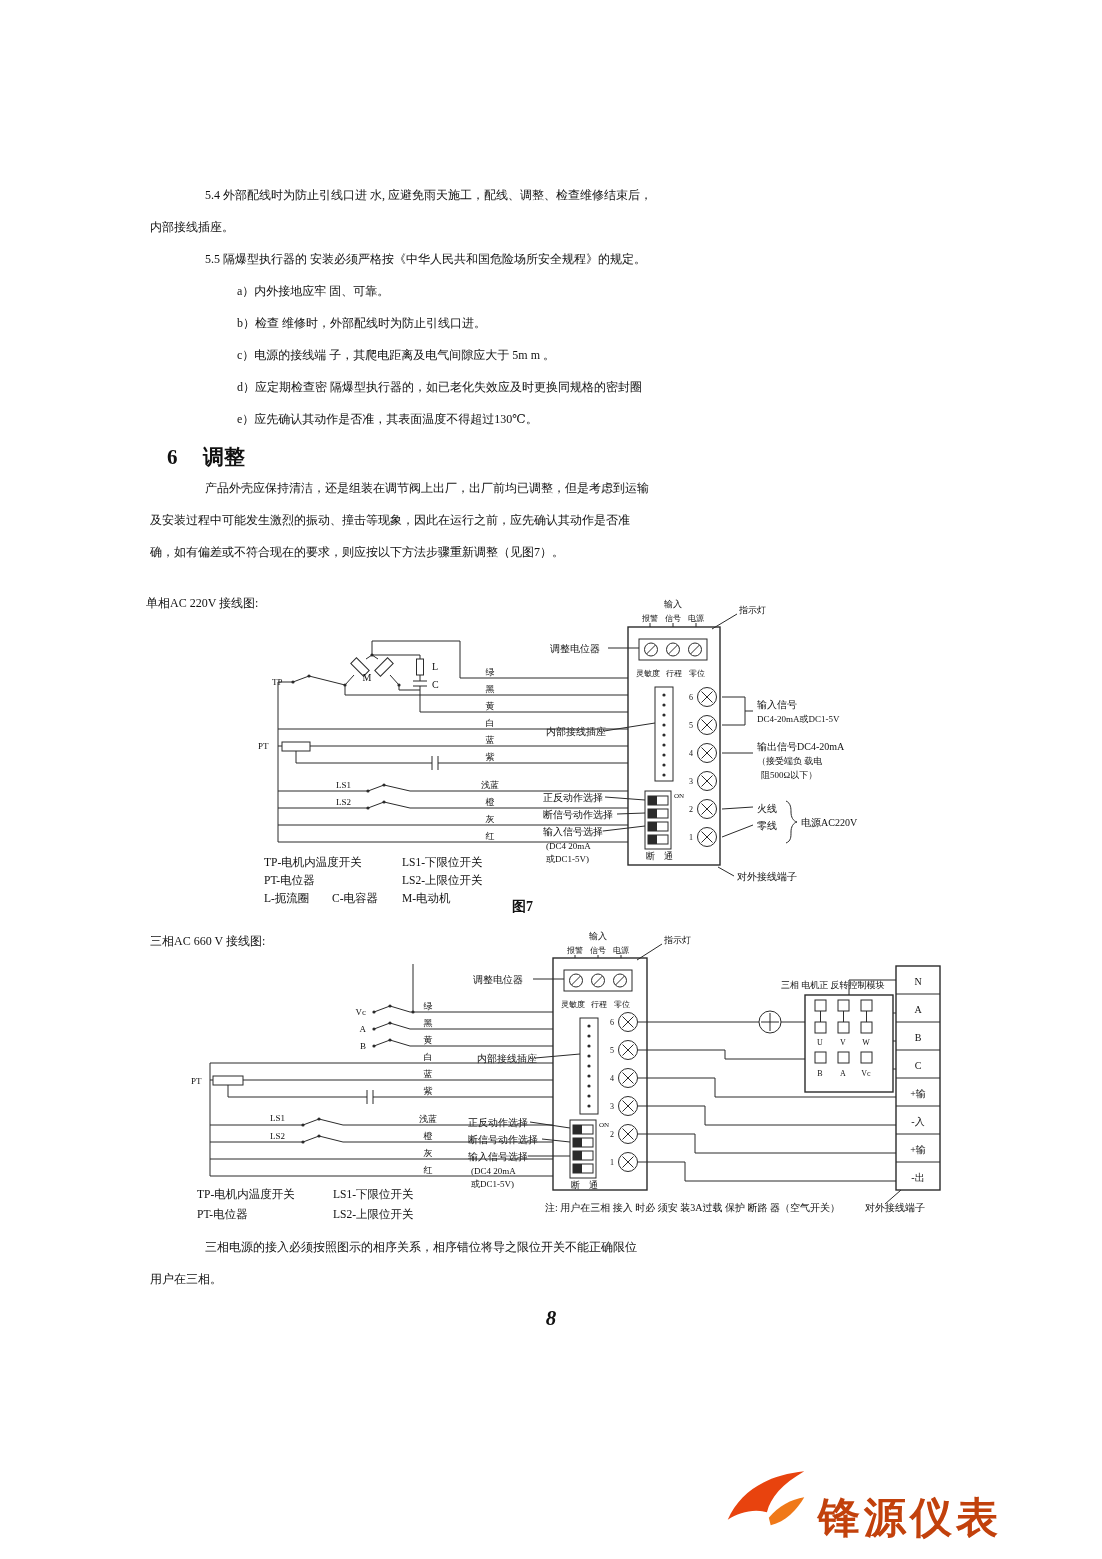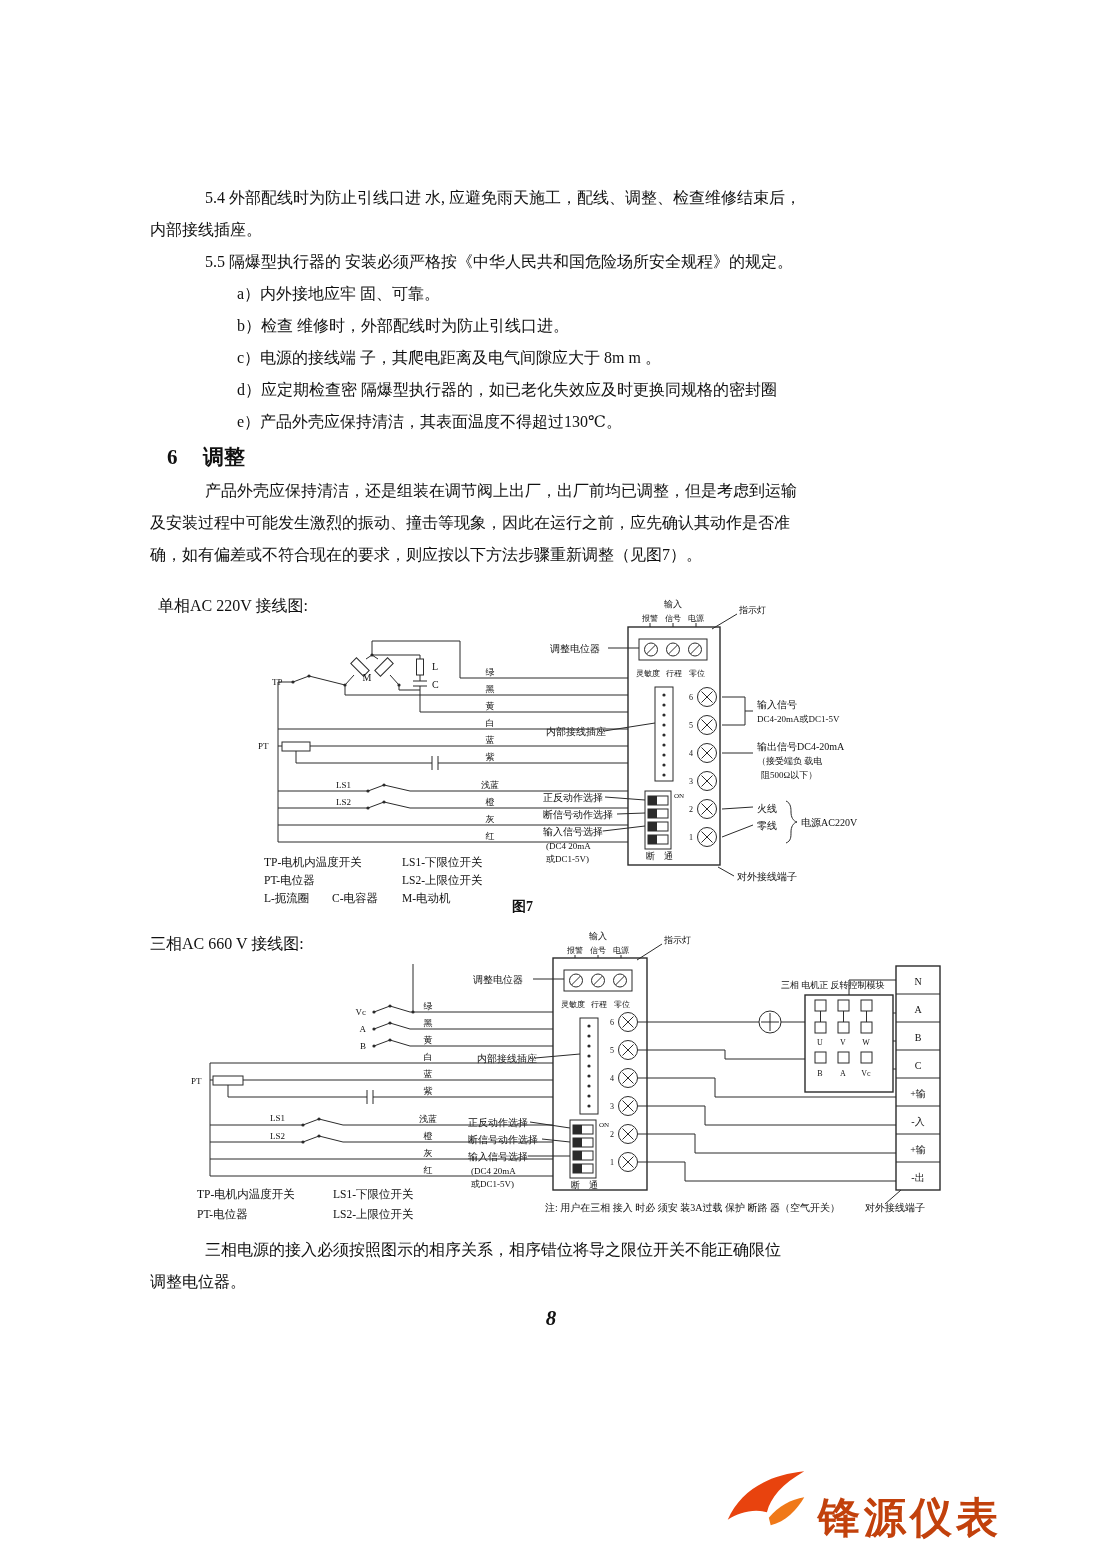--- a/index.html
+++ b/index.html
@@ -1,20 +1,20 @@
 <!DOCTYPE html>
 <html><head>
 <meta charset="utf-8">
 <style>
   html,body{margin:0;padding:0;}
   body{
     position:relative;width:1102px;height:1559px;background:#ffffff;
     font-family:"Liberation Serif","DejaVu Serif",serif;color:#111;overflow:hidden;
   }
-  .t{position:absolute;font-size:16px;line-height:1.25;white-space:nowrap;}
+  .t{position:absolute;font-size:12px;line-height:1.25;white-space:nowrap;}
   .h{font-weight:bold;font-size:21px;}
   .pageno{position:absolute;left:0;width:1102px;text-align:center;
           font-weight:bold;font-style:italic;font-size:21px;}
   svg{position:absolute;overflow:visible;}
   svg :is(line,polyline,path,rect,circle){stroke:#2b2b2b;stroke-width:1;fill:none;}
   svg .thick{stroke-width:1.4;}
   svg .fl{fill:#2b2b2b;stroke:none;}
   svg text{fill:#111;stroke:none;font-family:"Liberation Serif","DejaVu Serif",serif;font-size:10px;}
   .f7{font-size:7px;}.f8{font-size:8px;}.f9{font-size:9px;}
   .f10{font-size:10px;}.f11{font-size:11.5px;}
@@ -25,32 +25,32 @@
            font-size:42px;color:#c2410c;letter-spacing:4px;margin-left:10px;margin-top:32px;}
 </style>
 </head>
 <body>
 
 <div class="t" style="left:205px;top:188px">5.4 外部配线时为防止引线口进 水, 应避免雨天施工，配线、调整、检查维修结束后，</div>
 <div class="t" style="left:150px;top:220px">内部接线插座。</div>
 <div class="t" style="left:205px;top:252px">5.5 隔爆型执行器的 安装必须严格按《中华人民共和国危险场所安全规程》的规定。</div>
 <div class="t" style="left:237px;top:284px">a）内外接地应牢 固、可靠。</div>
 <div class="t" style="left:237px;top:316px">b）检查 维修时，外部配线时为防止引线口进。</div>
-<div class="t" style="left:237px;top:348px">c）电源的接线端 子，其爬电距离及电气间隙应大于 8m m 。</div>
+<div class="t" style="left:237px;top:348px">c）电源的接线端 子，其爬电距离及电气间隙应大于 5m m 。</div>
 <div class="t" style="left:237px;top:380px">d）应定期检查密 隔爆型执行器的，如已老化失效应及时更换同规格的密封圈</div>
-<div class="t" style="left:237px;top:412px">e）产品外壳应保持清洁，其表面温度不得超过130℃。</div>
+<div class="t" style="left:237px;top:412px">e）应先确认其动作是否准，其表面温度不得超过130℃。</div>
 <div class="t h" style="left:167px;top:444px">6</div>
 <div class="t h" style="left:203px;top:444px">调整</div>
 <div class="t" style="left:205px;top:481px">产品外壳应保持清洁，还是组装在调节阀上出厂，出厂前均已调整，但是考虑到运输</div>
 <div class="t" style="left:150px;top:513px">及安装过程中可能发生激烈的振动、撞击等现象，因此在运行之前，应先确认其动作是否准</div>
 <div class="t" style="left:150px;top:545px">确，如有偏差或不符合现在的要求，则应按以下方法步骤重新调整（见图7）。</div>
-<div class="t" style="left:158px;top:596px">单相AC 220V 接线图:</div>
+<div class="t" style="left:146px;top:596px">单相AC 220V 接线图:</div>
 <div class="t" style="left:150px;top:934px">三相AC 660 V 接线图:</div>
 <div class="t" style="left:205px;top:1240px">三相电源的接入必须按照图示的相序关系，相序错位将导之限位开关不能正确限位</div>
-<div class="t" style="left:150px;top:1272px">调整电位器。</div>
+<div class="t" style="left:150px;top:1272px">用户在三相。</div>
 <div class="pageno" style="top:1306px">8</div>
 
 <svg style="left:250px;top:595px" width="760" height="340" viewBox="0 0 760 340">
 
   <g>
     <text class="f9 mid" x="423" y="12">输入</text>
     <text class="f8 mid" x="400" y="26">报警</text>
     <text class="f8 mid" x="423" y="26">信号</text>
     <text class="f8 mid" x="446" y="26">电源</text>
     <line x1="400" y1="28" x2="400" y2="32"></line>

